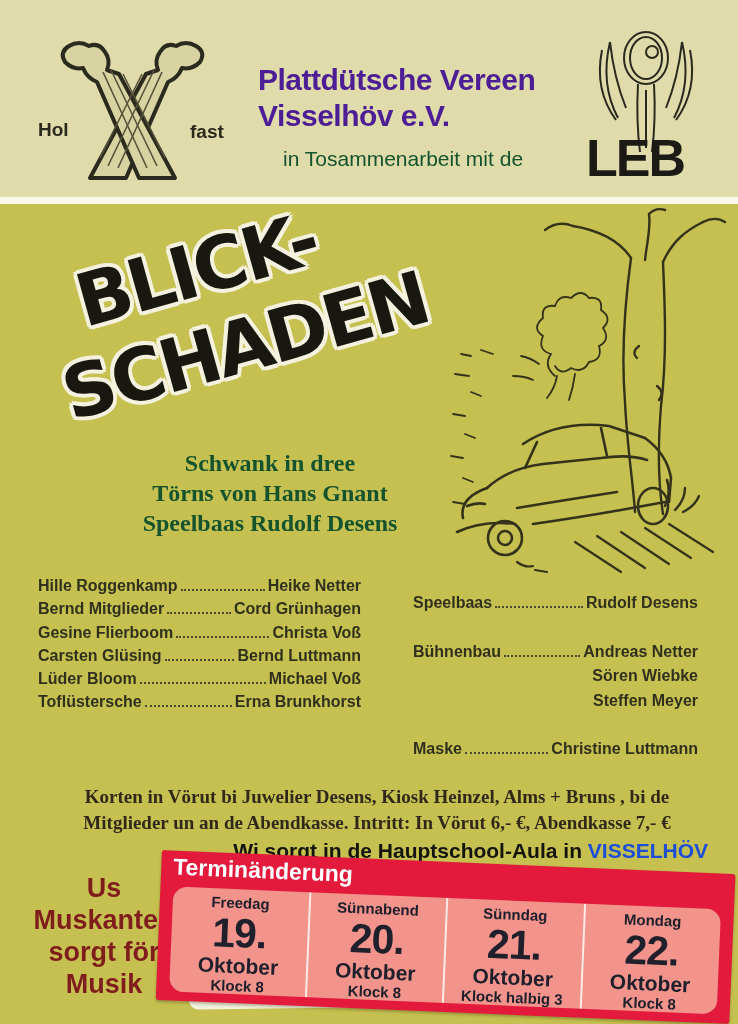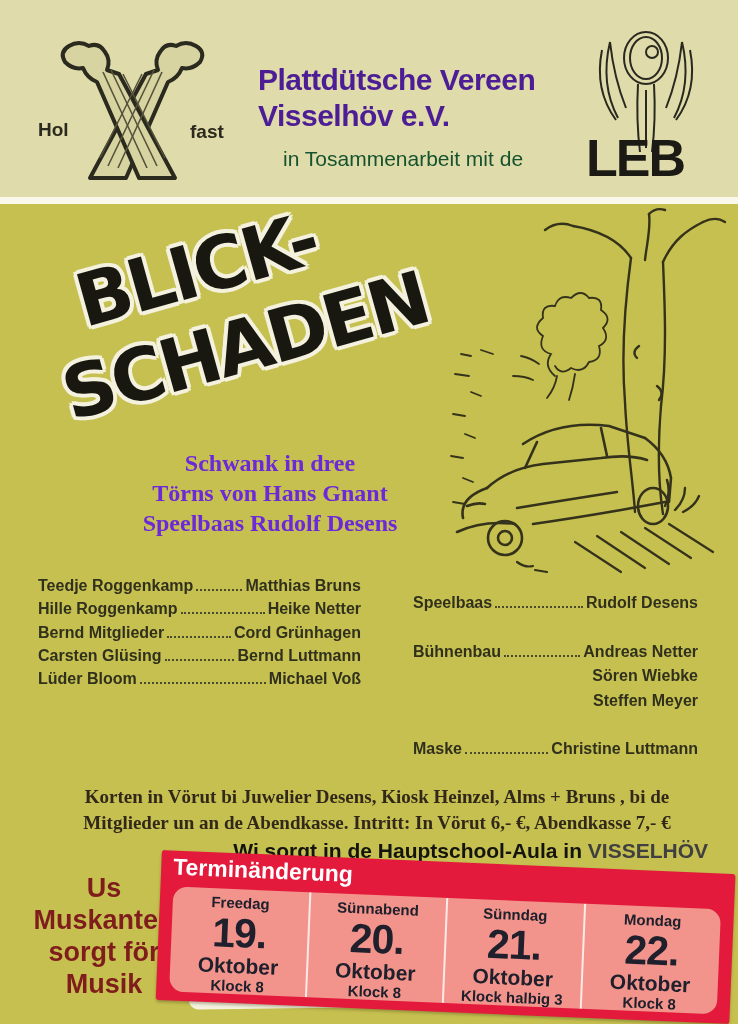--- a/index.html
+++ b/index.html
@@ -21,40 +21,40 @@
     font-size:73px;line-height:86px;letter-spacing:-3px;white-space:nowrap;
     text-shadow:-4px 0 #f4f2de,4px 0 #f4f2de,0 -4px #f4f2de,0 4px #f4f2de,
                 -3px -3px #f4f2de,3px -3px #f4f2de,-3px 3px #f4f2de,3px 3px #f4f2de;
   }
   .title-line1{margin-left:38px;}
   
   .illustration{position:absolute;left:425px;top:206px;width:313px;height:374px;}
   
   .subtitle{
     position:absolute;left:70px;top:448px;width:400px;text-align:center;
-    font-family:"Liberation Serif",serif;font-weight:bold;font-size:24px;line-height:30px;color:#6d28d9;
+    font-family:"Liberation Serif",serif;font-weight:bold;font-size:24px;line-height:30px;color:#14532d;
   }
   
   .cast{color:#30301d;font-weight:bold;font-size:16px;}
   .cast-left{position:absolute;left:38px;top:577px;width:323px;}
   .cast-right{position:absolute;left:385px;top:594px;width:313px;}
   .cast-row{display:flex;align-items:baseline;height:23.3px;}
   .cast-right .cast-row{height:24.6px;margin-left:28px;}
   .leader{flex:1;border-bottom:2px dotted #4a4a30;margin:0 3px 4px 3px;min-width:12px;}
   .actor-only{text-align:right;height:24.6px;}
   .cast-gap{height:24px;}
   
   .ticket-info{
     position:absolute;left:44px;right:28px;top:784px;text-align:center;
     font-family:"Liberation Serif",serif;font-weight:bold;font-size:19px;line-height:26px;color:#32281a;
   }
   .venue-line{
     position:absolute;right:30px;top:839px;font-weight:bold;font-size:21px;color:#14140e;white-space:nowrap;
   }
-  .venue-highlight{color:#404040;}
+  .venue-highlight{color:#1d4ed8;}
   .music-note{
     position:absolute;left:20px;top:872px;width:168px;text-align:center;
     font-weight:bold;font-size:27px;line-height:32px;color:#7f1d1d;
   }
   
   .under-sheet{
     position:absolute;left:188px;top:882px;width:524px;height:124px;
     background:#f5f3df;border-radius:10px;transform:rotate(-0.8deg);
   }
   .sticker{
@@ -174,43 +174,48 @@
   </svg>
 
   <div class="subtitle">
     <div>Schwank in dree</div>
     <div>Törns von Hans Gnant</div>
     <div>Speelbaas Rudolf Desens</div>
   </div>
 
   <div class="cast cast-left">
     <div class="cast-row">
-        <span>Teedje Roggenkamp</span>
-        <span class="leader"></span>
-        <span>Matthias Bruns</span>
-      </div>
-    <div class="cast-row">
         <span>Hille Roggenkamp</span>
         <span class="leader"></span>
         <span>Heike Netter</span>
       </div>
     <div class="cast-row">
         <span>Bernd Mitglieder</span>
         <span class="leader"></span>
         <span>Cord Grünhagen</span>
       </div>
     <div class="cast-row">
+        <span>Gesine Flierboom</span>
+        <span class="leader"></span>
+        <span>Christa Voß</span>
+      </div>
+    <div class="cast-row">
         <span>Carsten Glüsing</span>
         <span class="leader"></span>
         <span>Bernd Luttmann</span>
       </div>
     <div class="cast-row">
         <span>Lüder Bloom</span>
         <span class="leader"></span>
         <span>Michael Voß</span>
+      </div>
+    <div class="cast-row">
+        <span>Toflüstersche</span>
+        <span class="leader"></span>
+        <span>Erna Brunkhorst</span>
       </div>
   </div>
 
   <div class="cast cast-right">
     <div class="cast-row">
         <span>Speelbaas</span>
         <span class="leader"></span>
         <span>Rudolf Desens</span>
       </div>
     <div class="cast-gap"></div>

